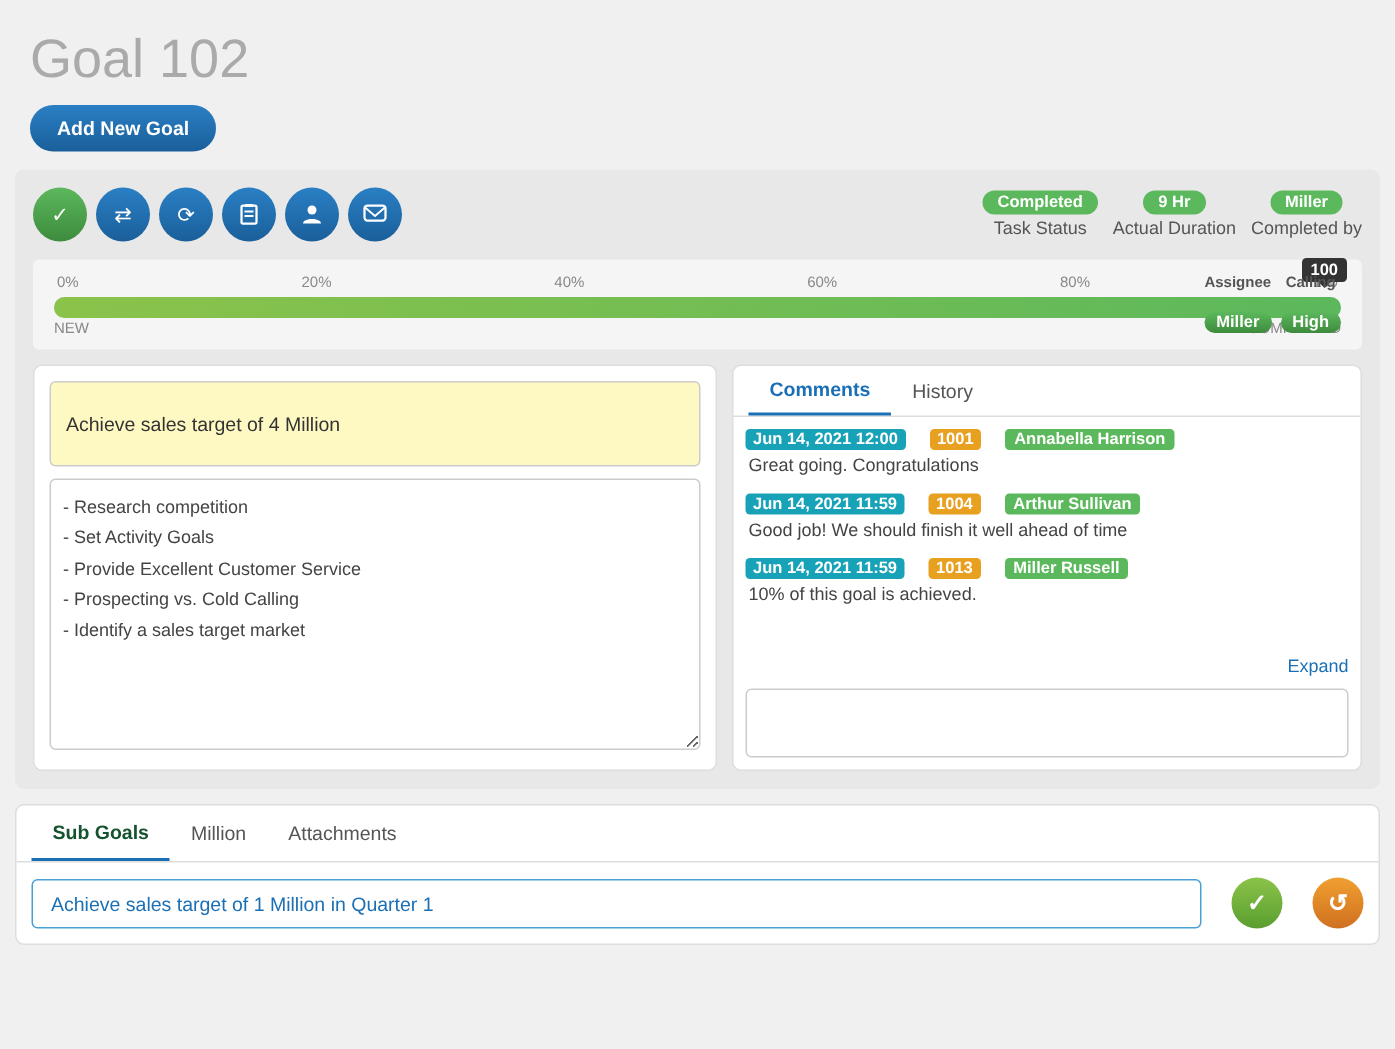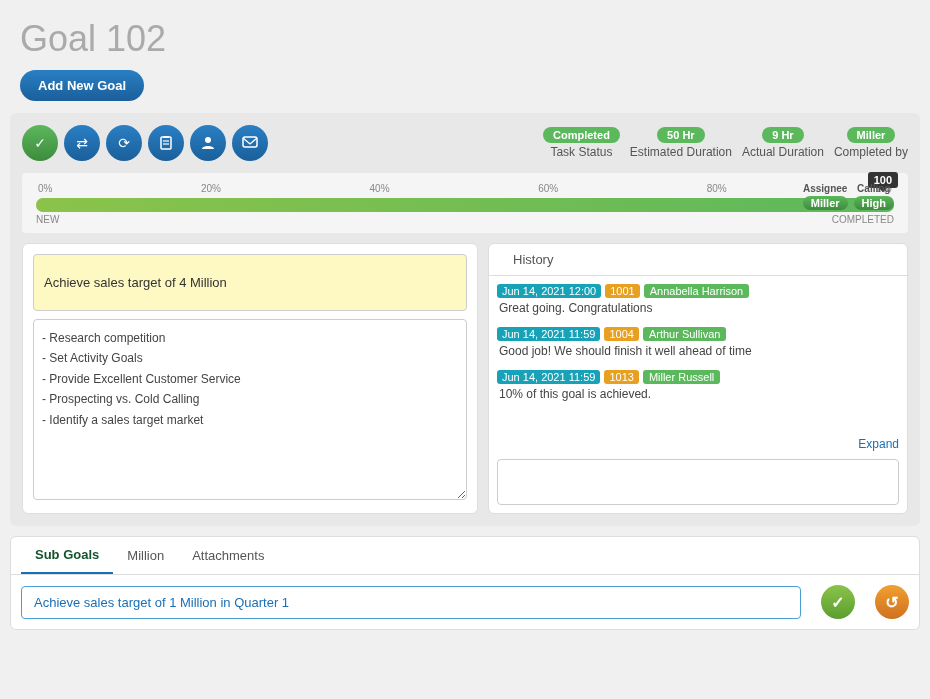--- a/index.html
+++ b/index.html
@@ -127,21 +127,21 @@
       position: absolute;
       right: 14px;
       top: 10px;
       display: flex;
       gap: 6px;
     }
     .ap-group {
       display: flex;
       flex-direction: column;
       align-items: center;
-      gap: 2px;
+      gap: 14px;
     }
     .ap-label { font-size: 10px; color: #666; }
     .badge-ap {
       background: linear-gradient(to bottom, #5cb85c, #3d8b3d);
       color: white;
       border-radius: 10px;
       padding: 1px 8px;
       font-size: 11px;
       font-weight: bold;
     }
@@ -214,22 +214,23 @@
     .comments-area {
       flex: 1;
       overflow-y: auto;
       padding: 8px;
       max-height: 200px;
     }
     .comment-entry { margin-bottom: 12px; }
     .comment-header {
       display: flex;
       align-items: center;
-      gap: 4px;
+      gap: 16px;
       margin-bottom: 3px;
+      font-weight: bold;
     }
     .comment-date {
       background: #17a2b8;
       color: white;
       border-radius: 3px;
       padding: 1px 5px;
       font-size: 11px;
     }
     .comment-id {
       background: #e8a020;
@@ -354,24 +355,20 @@
         <polyline points="1,3 8,9 15,3" fill="none" stroke="white" stroke-width="1.3"></polyline>
       </svg>
     </button>
 
     <div class="status-badges">
       <div class="badge-group">
         <span class="badge-pill badge-green">Completed</span>
         <span class="badge-label">Task Status</span>
       </div>
       <div class="badge-group">
-        <span class="badge-pill badge-green">50 Hr</span>
-        <span class="badge-label">Estimated Duration</span>
-      </div>
-      <div class="badge-group">
         <span class="badge-pill badge-green">9 Hr</span>
         <span class="badge-label">Actual Duration</span>
       </div>
       <div class="badge-group">
         <span class="badge-pill badge-green">Miller</span>
         <span class="badge-label">Completed by</span>
       </div>
     </div>
   </div>
 
@@ -411,20 +408,21 @@
       <input class="goal-title-input" type="text" value="Achieve sales target of 4 Million" style="">
       <textarea class="goal-desc" rows="8" style="">- Research competition
 - Set Activity Goals
 - Provide Excellent Customer Service
 - Prospecting vs. Cold Calling
 - Identify a sales target market</textarea>
     </div>
 
     <div class="right-panel">
       <div class="tabs-row">
+        <button class="tab-btn active">Comments</button>
         <button class="tab-btn">History</button>
       </div>
       <div class="comments-area">
 
         <div class="comment-entry">
           <div class="comment-header">
             <span class="comment-date">Jun 14, 2021 12:00</span>
             <span class="comment-id">1001</span>
             <span class="comment-author">Annabella Harrison</span>
           </div>

